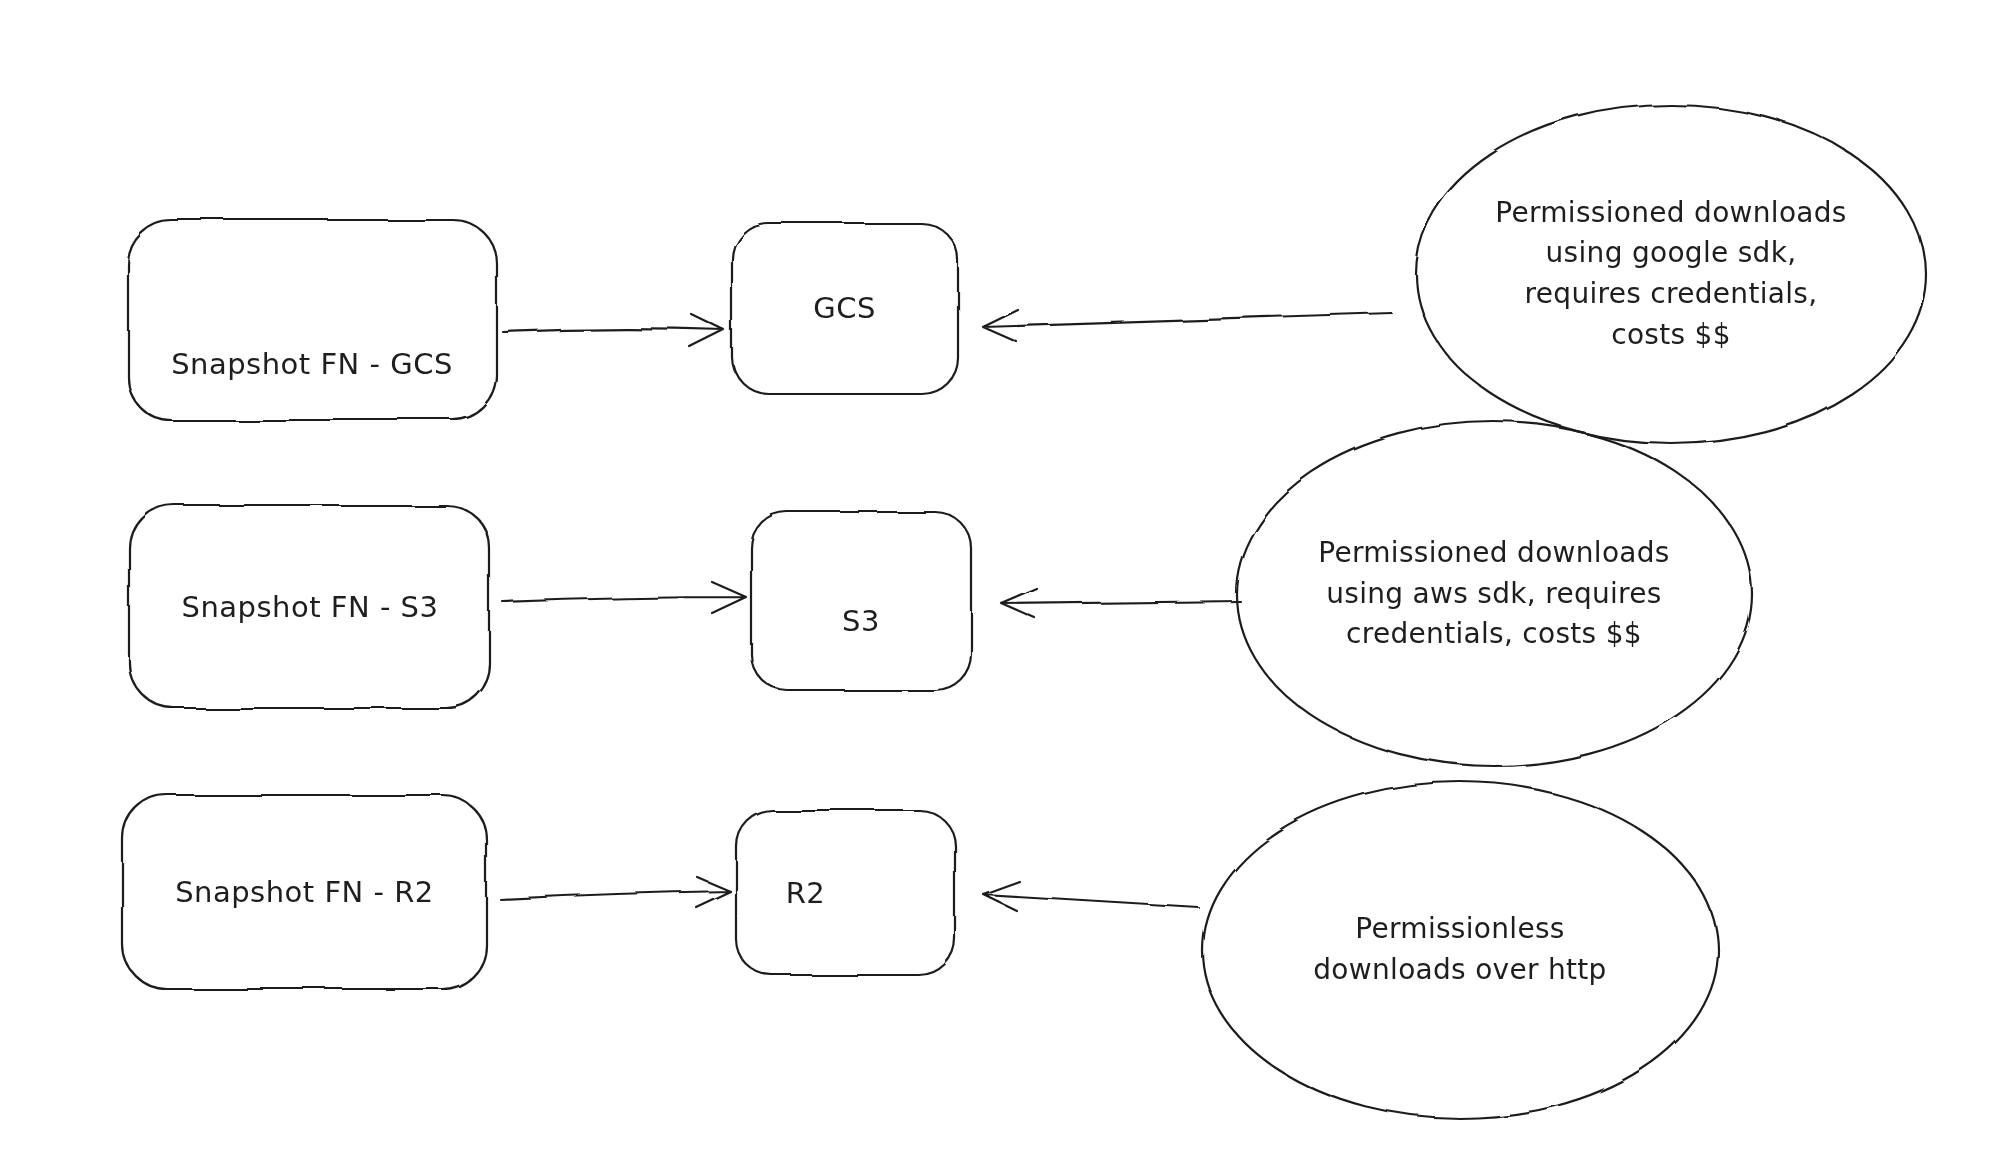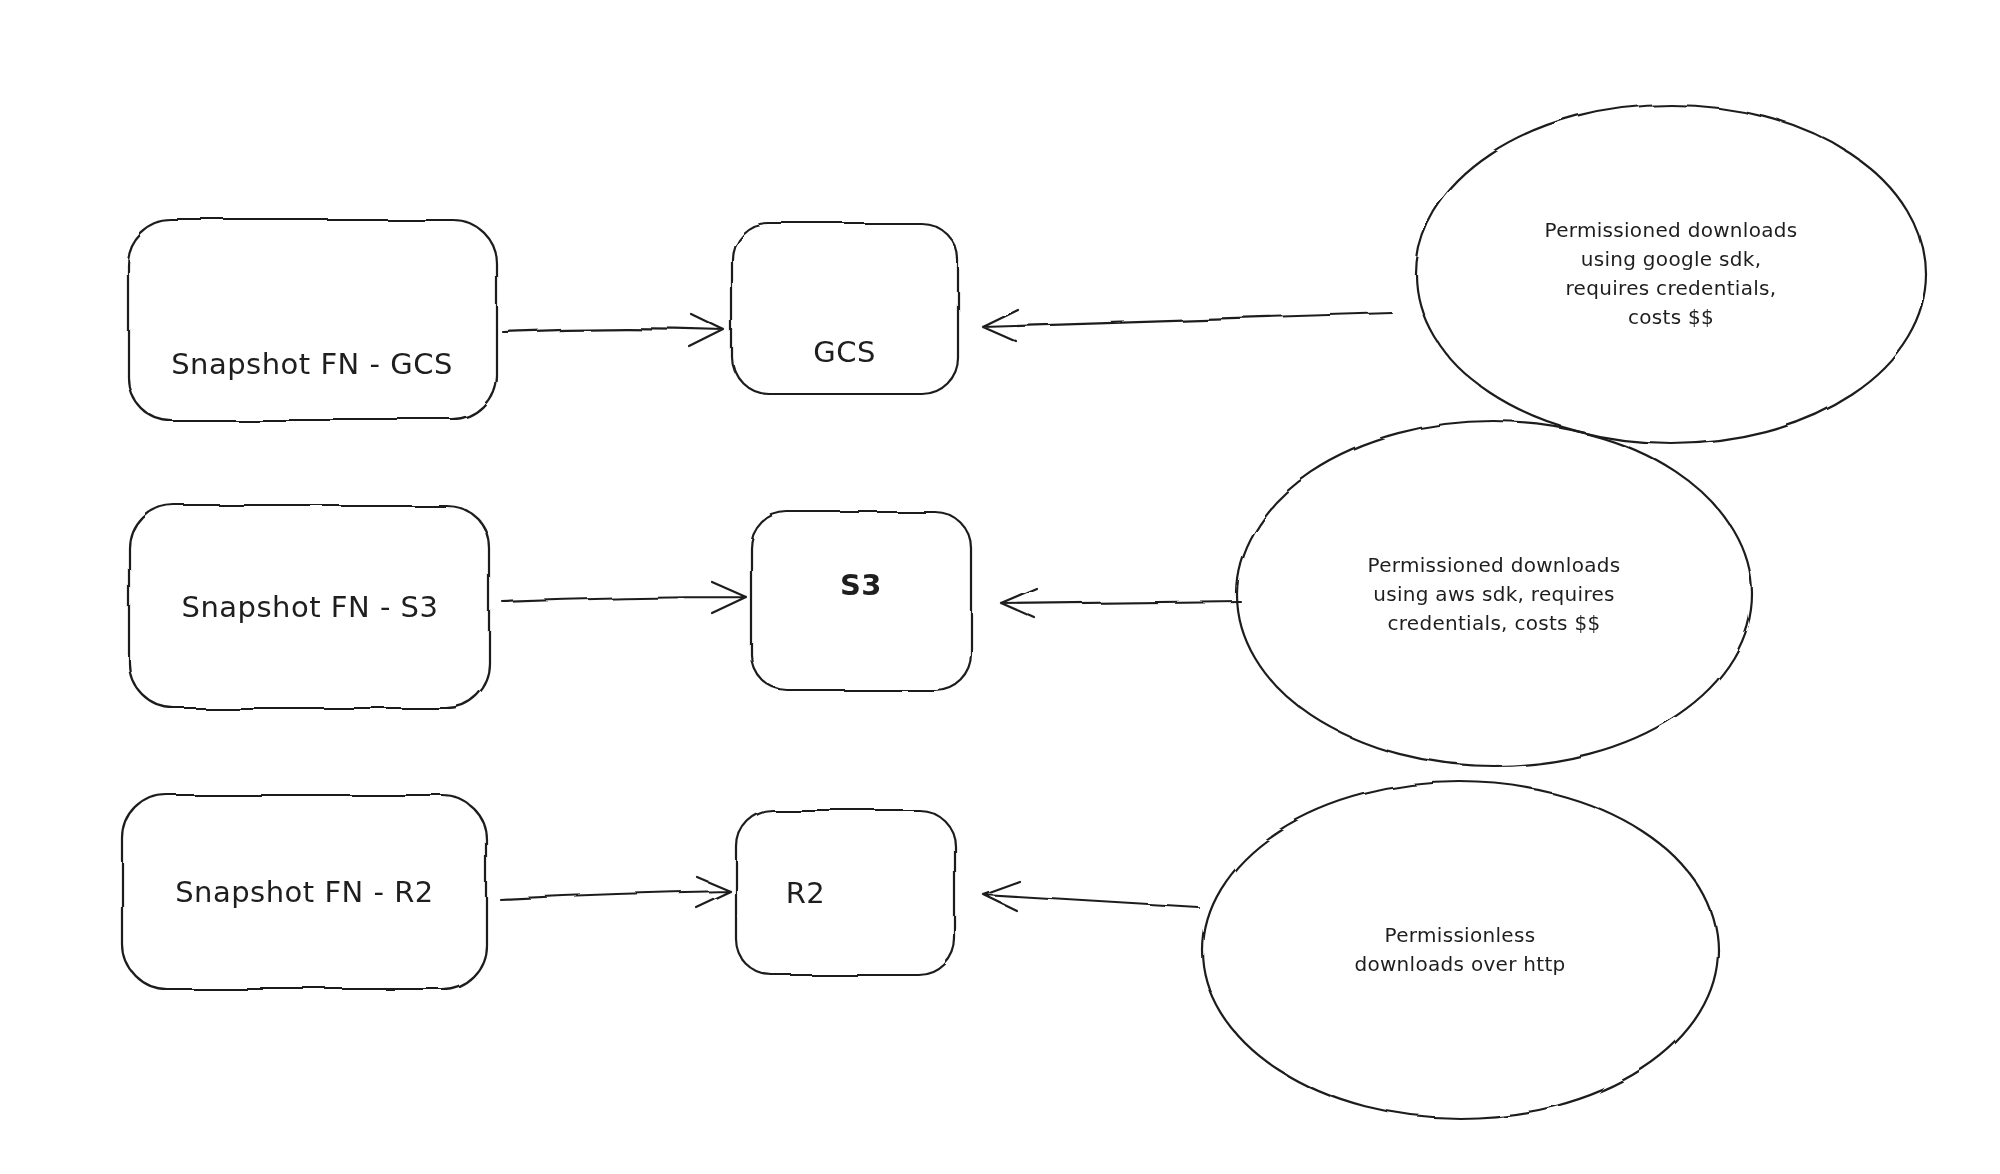--- a/index.html
+++ b/index.html
@@ -28,21 +28,21 @@
     justify-content: center;
     text-align: center;
     color: #1e1e1e;
     pointer-events: none;
   }
   .node-label {
     font-size: 29px;
     letter-spacing: 0.5px;
   }
   .note-label {
-    font-size: 20px;
+    font-size: 28px;
     line-height: 1.45;
     white-space: pre-line;
     letter-spacing: 0.3px;
   }
 </style>
 </head>
 <body>
 
 <div class="canvas">
 
@@ -70,28 +70,28 @@
 
       <rect x="123" y="795" width="363" height="194" rx="44"></rect>
       <rect x="736" y="810" width="219" height="165" rx="36"></rect>
       <ellipse cx="1460" cy="950" rx="258" ry="168"></ellipse>
       <path d="M500 899 Q615 893 730 891 M730 891 L697 877 M730 891 L696 907"></path>
       <path d="M1198 907 Q1090 900 983 894 M983 894 L1019 881 M983 894 L1016 910"></path>
     </g>
   </svg>
 
   <div class="label node-label" style="left:127px; top:220px; width:370px; height:200px;margin-top:44px;">Snapshot FN - GCS</div>
-  <div class="label node-label" style="left:732px; top:223px; width:225px; height:170px;margin-top:44px;">GCS</div>
+  <div class="label node-label" style="left:732px; top:223px; width:225px; height:170px;">GCS</div>
   <div class="label note-label" style="left:1436px; top:115px; width:470px; height:318px;">Permissioned downloads
 using google sdk,
 requires credentials,
 costs $$</div>
 
   <div class="label node-label" style="left:130px; top:505px; width:360px; height:203px;">Snapshot FN - S3</div>
-  <div class="label node-label" style="left:751px; top:496px; width:220px; height:178px;font-weight:bold;">S3</div>
+  <div class="label node-label" style="left:751px; top:532px; width:220px; height:178px;">S3</div>
   <div class="label note-label" style="left:1256px; top:432px; width:476px; height:324px;">Permissioned downloads
 using aws sdk, requires
 credentials, costs $$</div>
 
   <div class="label node-label" style="left:123px; top:795px; width:363px; height:194px;">Snapshot FN - R2</div>
   <div class="label node-label" style="left:696px; top:810px; width:219px; height:165px;">R2</div>
   <div class="label note-label" style="left:1222px; top:792px; width:476px; height:316px;">Permissionless
 downloads over http</div>
 
 </div>

